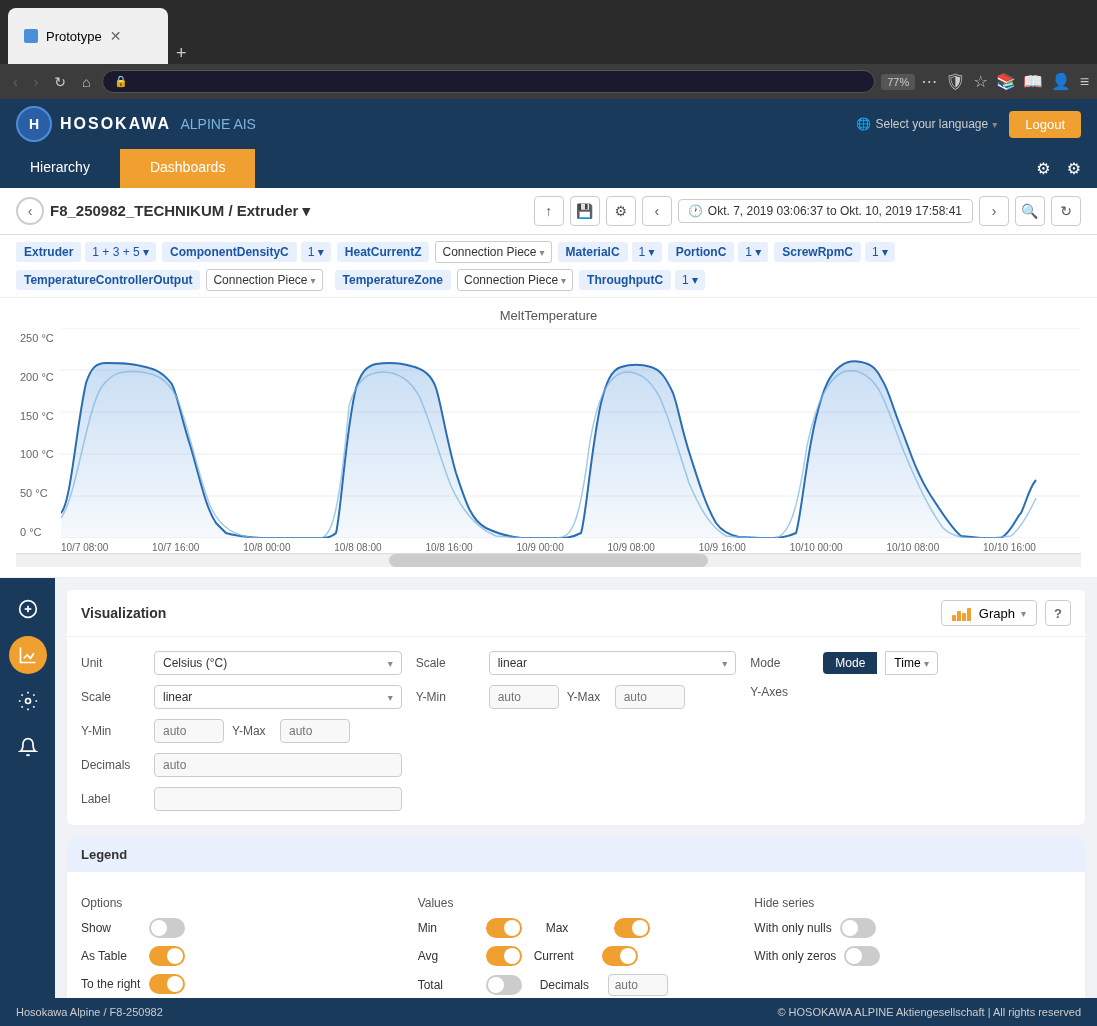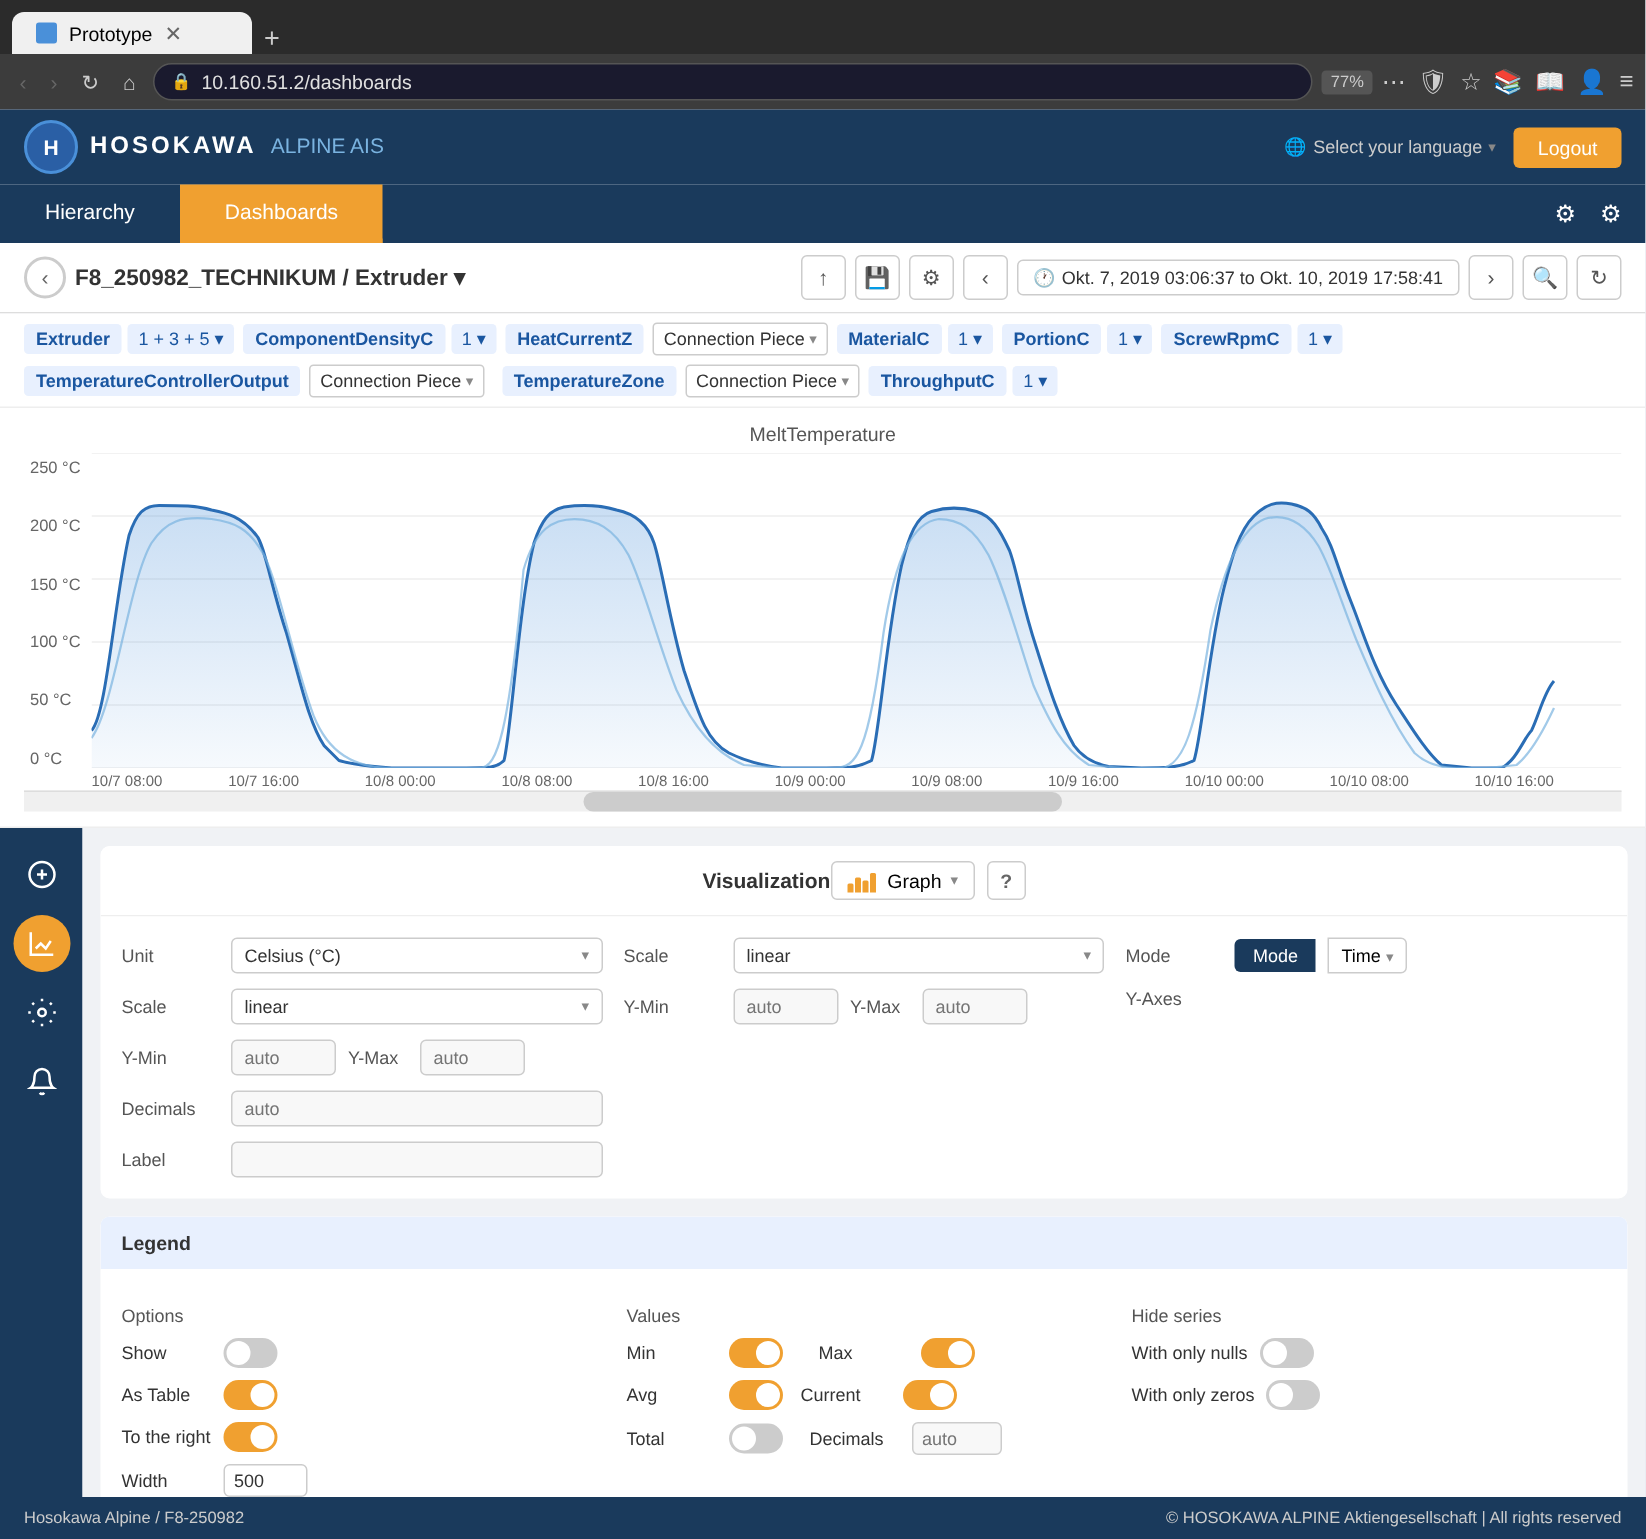--- a/index.html
+++ b/index.html
@@ -1,21 +1,21 @@
 <!DOCTYPE html>
 <html><head>
   <meta charset="utf-8">
   <style>
     * { box-sizing: border-box; margin: 0; padding: 0; }
     body { font-family: Arial, sans-serif; font-size: 12px; background: #e8eaf0; width: 1097px; min-height: 1026px; overflow-x: hidden; }
 
     
     .browser-chrome { background: #2b2b2b; padding: 8px 8px 0; }
     .browser-tab-bar { display: flex; align-items: flex-end; }
-    .browser-tab { background: #f0f0f0; border-radius: 8px 8px 0 0; padding: 6px 16px; display: flex; align-items: center; gap: 8px; font-size: 13px; min-width: 160px; }
+    .browser-tab { background: #f0f0f0; border-radius: 8px 8px 0 0; padding: 20px 16px; display: flex; align-items: center; gap: 8px; font-size: 13px; min-width: 160px; }
     .tab-close { cursor: pointer; color: #666; font-size: 14px; }
     .new-tab { color: #ccc; font-size: 18px; padding: 0 8px; cursor: pointer; }
     .browser-toolbar { background: #3c3c3c; padding: 6px 8px; display: flex; align-items: center; gap: 6px; }
     .nav-btn { background: none; border: none; color: #ccc; cursor: pointer; font-size: 14px; padding: 2px 5px; border-radius: 3px; }
     .nav-btn.disabled { color: #666; cursor: default; }
     .address-bar { flex: 1; background: #1a1a2e; border: 1px solid #555; border-radius: 20px; padding: 4px 12px; display: flex; align-items: center; gap: 6px; }
     .address-bar .lock-icon { color: #4a90d9; font-size: 11px; }
     .address-text { color: #e0e0e0; font-size: 13px; flex: 1; }
     .zoom-badge { background: #555; color: #ccc; padding: 2px 6px; border-radius: 3px; font-size: 11px; }
     .browser-menu-icons { display: flex; align-items: center; gap: 8px; color: #ccc; font-size: 16px; }
@@ -65,21 +65,21 @@
     .sidebar-icon.active { background: #f0a030; }
     .sidebar-icon.normal { background: transparent; }
 
     
     .settings-area { flex: 1; background: #f0f2f5; padding: 12px; overflow-y: auto; }
     .panel { background: white; border-radius: 6px; margin-bottom: 12px; overflow: hidden; }
     .panel-header { background: #e8f0fe; padding: 10px 14px; font-size: 13px; font-weight: bold; color: #333; display: flex; align-items: center; justify-content: space-between; }
     .panel-content { padding: 14px; }
 
     
-    .viz-header { display: flex; align-items: center; justify-content: center; padding: 10px 14px; background: white; border-radius: 6px 6px 0 0; border-bottom: 1px solid #eee; }
+    .viz-header { display: flex; align-items: center; justify-content: space-between; padding: 10px 14px; background: white; border-radius: 6px 6px 0 0; border-bottom: 1px solid #eee; }
     .viz-title { font-size: 14px; font-weight: bold; color: #333; }
     .viz-type-select { display: flex; align-items: center; gap: 6px; border: 1px solid #ccc; border-radius: 4px; padding: 4px 10px; cursor: pointer; font-size: 13px; background: white; }
     .help-btn { width: 26px; height: 26px; border: 1px solid #ccc; border-radius: 4px; display: flex; align-items: center; justify-content: center; color: #666; cursor: pointer; font-size: 13px; font-weight: bold; }
 
     
     .form-grid { display: grid; grid-template-columns: 1fr 1fr 1fr; gap: 14px; }
     .form-col { display: flex; flex-direction: column; gap: 10px; }
     .form-row { display: flex; align-items: center; gap: 8px; }
     .form-label { color: #555; font-size: 12px; min-width: 65px; }
     .form-select { border: 1px solid #ccc; border-radius: 4px; padding: 4px 8px; font-size: 12px; color: #333; background: white; flex: 1; display: flex; align-items: center; justify-content: space-between; cursor: pointer; }
@@ -144,21 +144,20 @@
       <span class="new-tab">+</span>
     </div>
   </div>
   <div class="browser-toolbar">
     <button class="nav-btn disabled">‹</button>
     <button class="nav-btn disabled">›</button>
     <button class="nav-btn">↻</button>
     <button class="nav-btn">⌂</button>
     <div class="address-bar">
       <span class="lock-icon">🔒</span>
-      <span class="address-text">10.160.51.2/dashboards</span>
     </div>
     <span class="zoom-badge">77%</span>
     <div class="browser-menu-icons">
       <span>⋯</span>
       <span>🛡</span>
       <span>☆</span>
       <span>📚</span>
       <span>📖</span>
       <span>👤</span>
       <span>≡</span>

